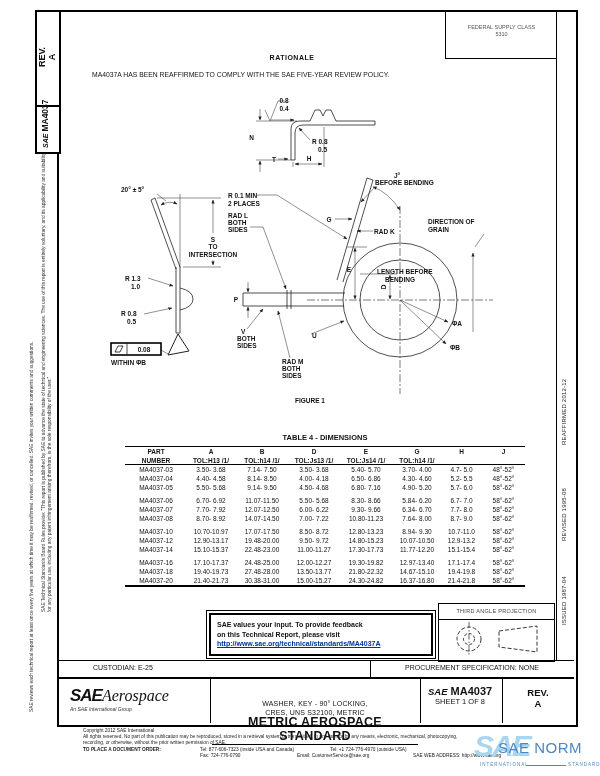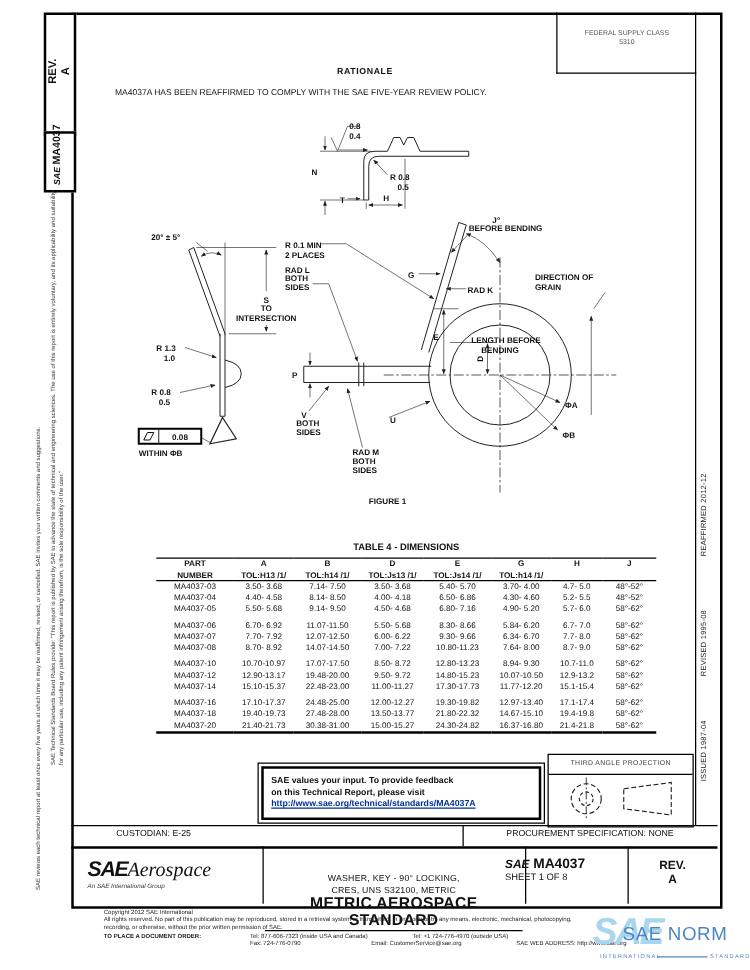--- a/index.html
+++ b/index.html
@@ -423,21 +423,21 @@
     <span class="saelogo"><span>SAE</span><span class="aero">Aerospace</span></span>
     <div class="tagline">An SAE International Group</div>
   </div>
 
   <div class="abs tb-head" style="left:212px;top:679px;width:206px;border-bottom:1.6px solid #000;padding-bottom:1px;">METRIC AEROSPACE STANDARD</div>
   <div class="abs tb-sub" style="left:212px;top:699px;width:206px;">
     <div>WASHER, KEY - 90° LOCKING,</div>
     <div>CRES, UNS S32100, METRIC</div>
   </div>
 
-  <div class="abs" style="left:404px;top:685px;">
+  <div class="abs" style="left:428px;top:685px;text-align:center;">
     <div class="docnum"><span class="s">SAE</span><span>MA4037</span></div>
     <div class="sheet">SHEET 1 OF 8</div>
   </div>
 
   <div class="abs revcell" style="left:502px;top:687px;width:72px;">
     <div>REV.</div>
     <div>A</div>
   </div>
 
   <div class="abs foot" style="left:83px;top:728px;">Copyright 2012 SAE International</div>

